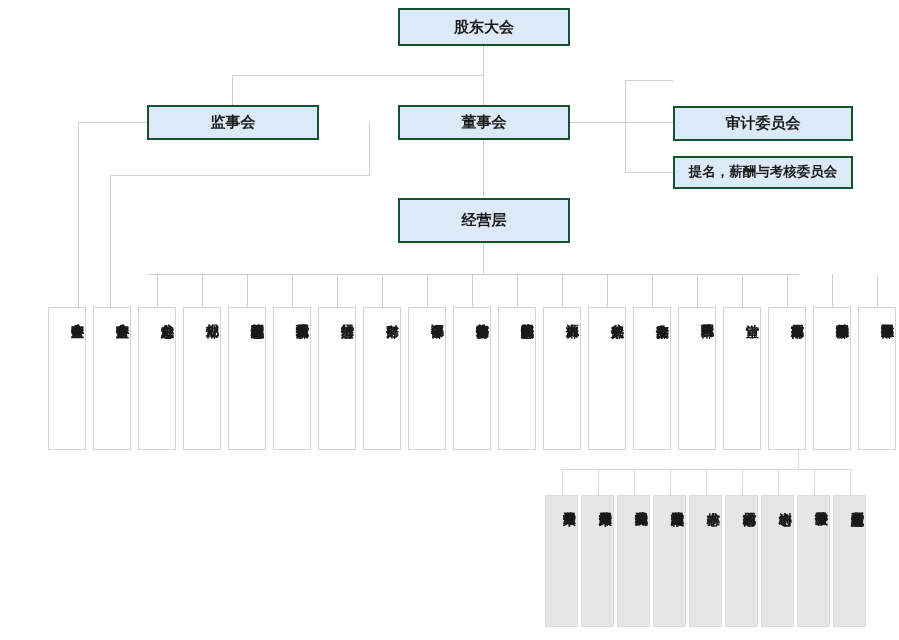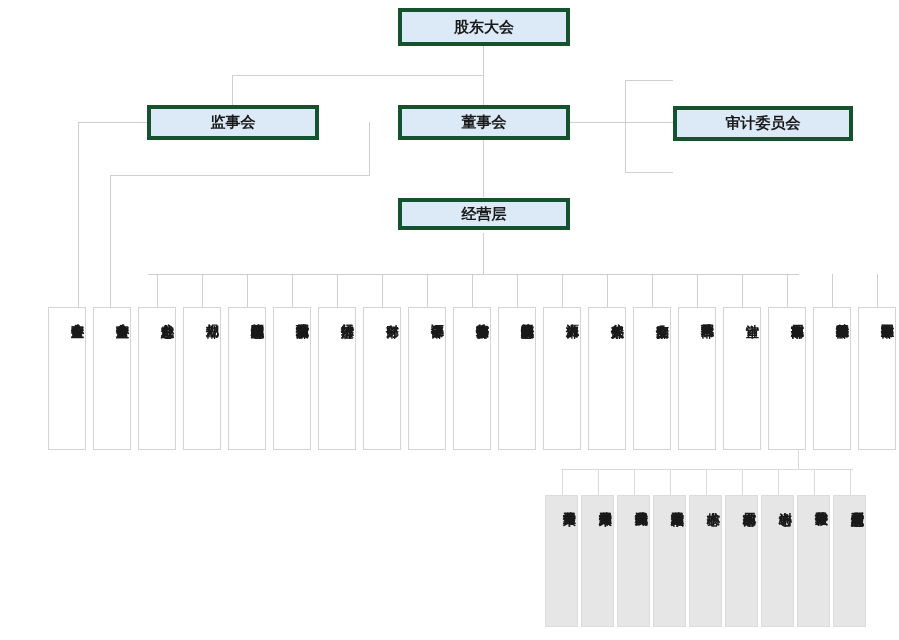--- a/index.html
+++ b/index.html
@@ -18,21 +18,21 @@
     display:flex;
     align-items:center;
     justify-content:center;
     text-align:center;
     color:#1a1a1a;
     line-height:1.25;
     z-index:3;
   }
   .box.blue{
     background:#dce9f7;
-    border:4px solid #14532d;
+    border:2px solid #14532d;
     font-size:15px;
     font-weight:700;
   }
   .box.blue.small{font-size:13.5px;}
   .box.white{
     background:#ffffff;
     border:1px solid #d4d4d4;
     font-size:13px;
     font-weight:700;
     writing-mode:vertical-rl;
@@ -91,25 +91,26 @@
 
   <div class="ln v gray2" style="left:798px;top:450px;height:19px;"></div>
   <div class="ln h gray2" style="left:561px;top:469px;width:292px;"></div>
 
   <div class="box blue" style="left:398px;top:8px;width:172px;height:38px;">股东大会</div>
 
   <div class="box blue" style="left:147px;top:105px;width:172px;height:35px;">监事会</div>
 
   <div class="box blue" style="left:398px;top:105px;width:172px;height:35px;">董事会</div>
 
-  <div class="box blue" style="left:398px;top:198px;width:172px;height:32px;">经营层</div>
+  <div class="box blue" style="left:398px;top:198px;width:172px;height:45px;">经营层</div>
 
 
   <div class="box blue" style="left:673px;top:106px;width:180px;height:35px;">审计委员会</div>
 
+  <div class="box blue small" style="left:673px;top:156px;width:180px;height:33px;">提名，薪酬与考核委员会</div>
 
 <div class="box white" style="left: 48px; top: 307px; width: 38px; height: 143px;">监事会办公室</div>
     <div class="box white" style="left: 93px; top: 307px; width: 38px; height: 143px;">董事会办公室</div>
     <div class="box white" style="left: 138px; top: 307px; width: 38px; height: 143px;">总裁办公室</div>
     <div class="ln v" style="left: 157px; top: 274px; height: 33px;"></div>
     <div class="box white" style="left: 183px; top: 307px; width: 38px; height: 143px;">规划部</div>
     <div class="ln v" style="left: 202px; top: 274px; height: 33px;"></div>
     <div class="box white" style="left: 228px; top: 307px; width: 38px; height: 143px;">战略研究和知识信息中心</div>
     <div class="ln v" style="left: 247px; top: 274px; height: 33px;"></div>
     <div class="box white" style="left: 273px; top: 307px; width: 38px; height: 143px;">质量和技术管理部</div>

